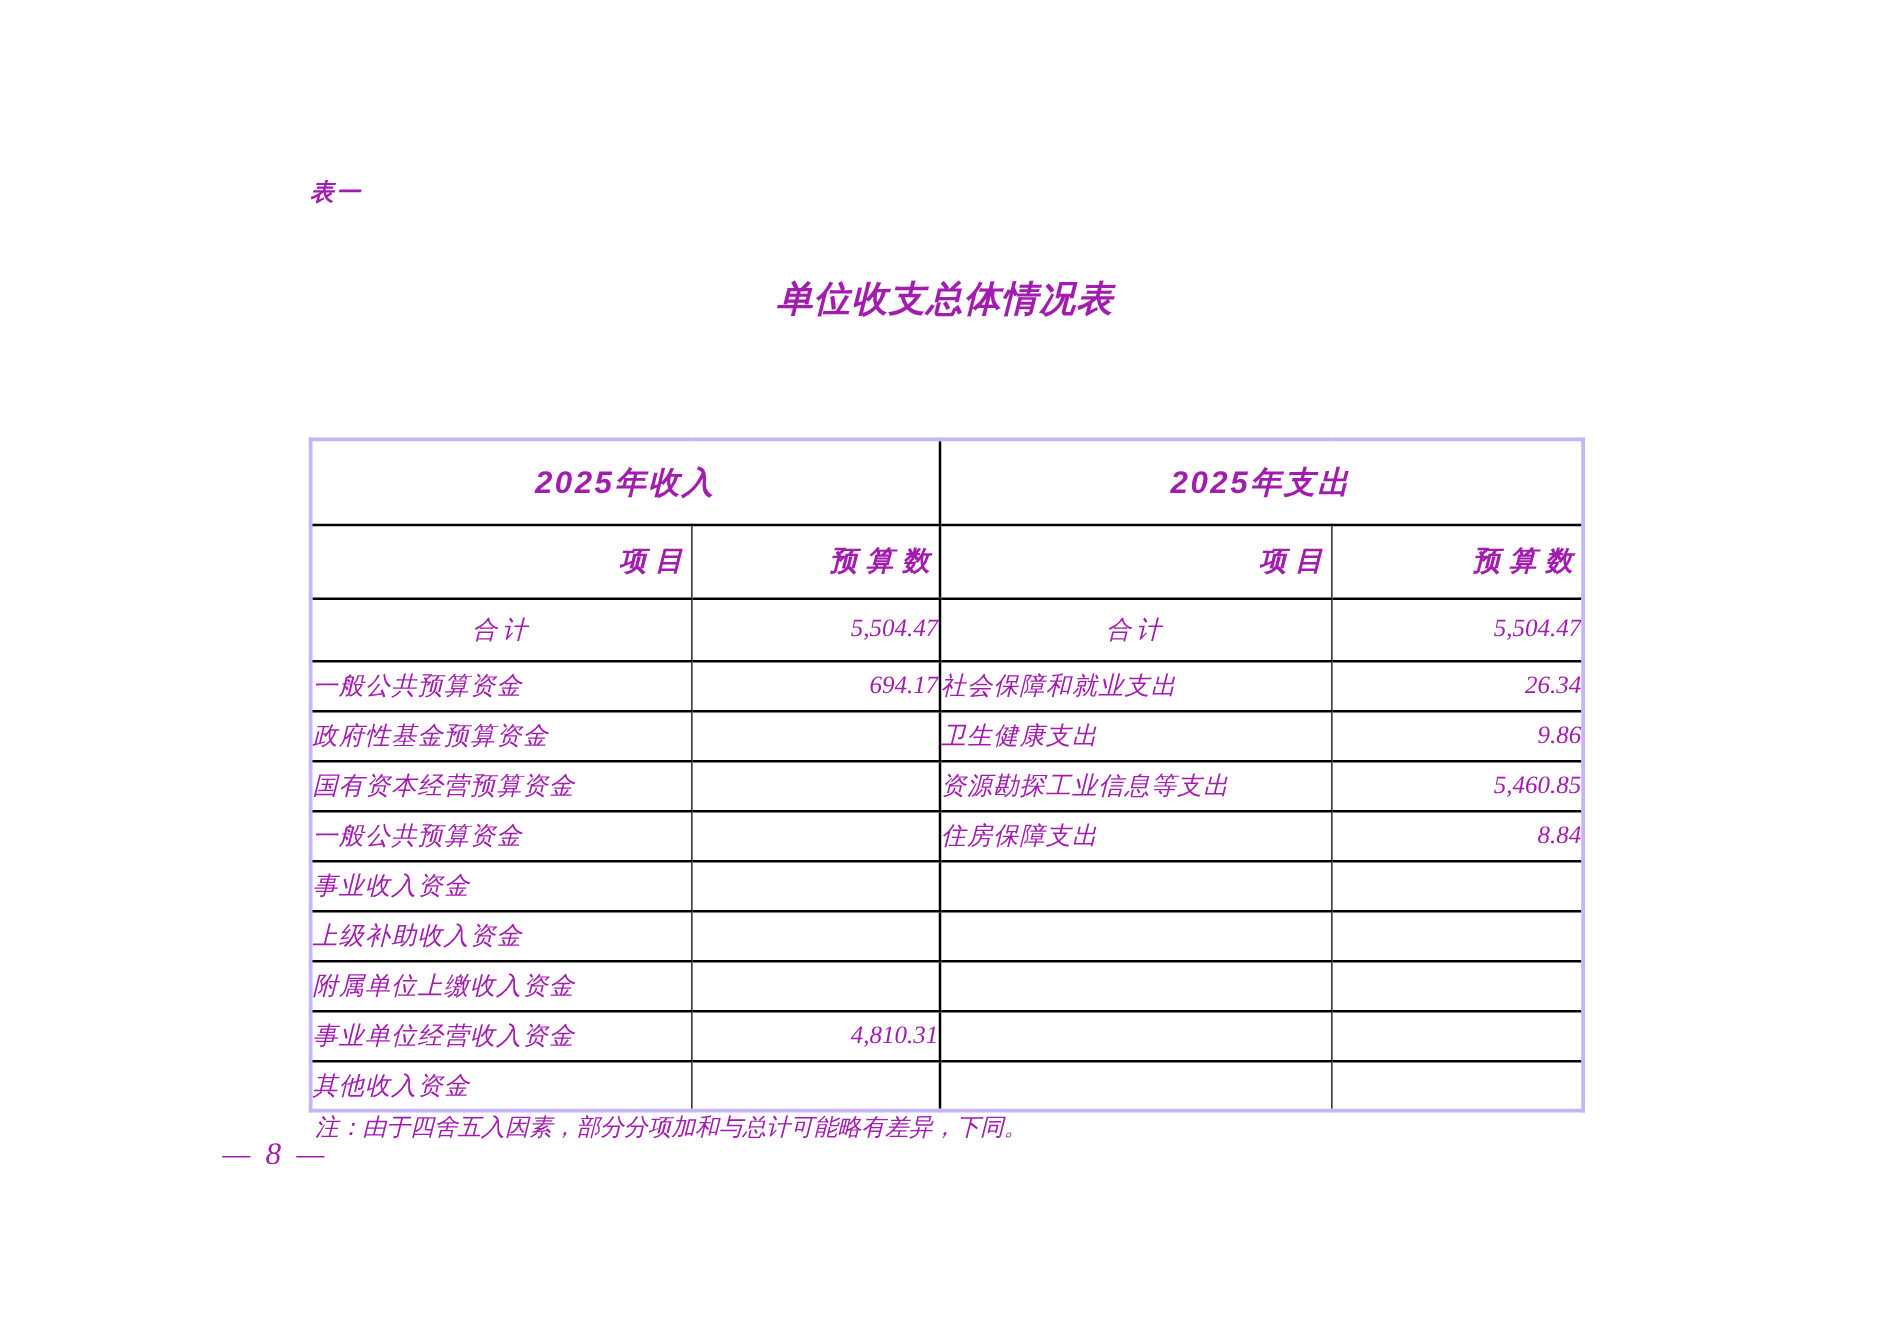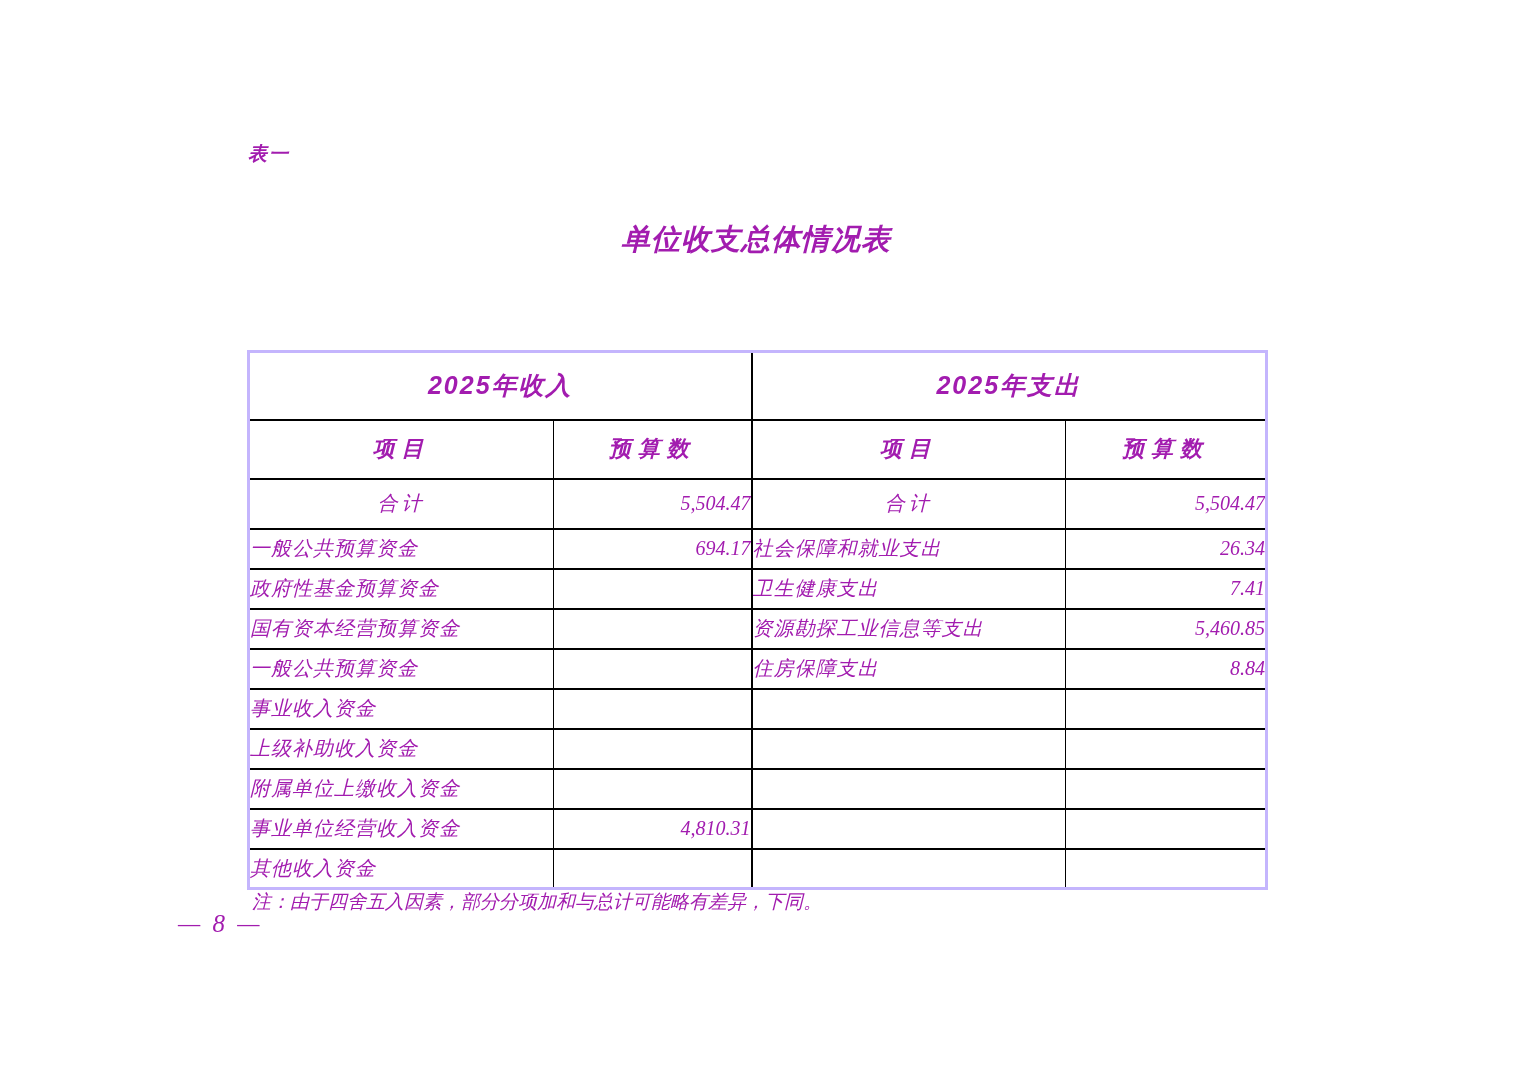--- a/index.html
+++ b/index.html
@@ -74,21 +74,21 @@
     font-size: 25px;
     font-weight: bold;
     text-align: center;
     letter-spacing: 2px;
   }
   tr.col-header { height: 59px; }
   tr.col-header th {
     font-family: "Liberation Sans", "DejaVu Sans", sans-serif;
     font-size: 22px;
     font-weight: bold;
-    text-align: center;
+    text-align: right;
     letter-spacing: 7px;
   }
   tr.total-row { height: 50px; }
   tr.data-row { height: 40px; margin-left: 40px; }
   td.item {
     font-size: 20px;
     text-align: left;
     padding-left: 8px;
     letter-spacing: 1px;
   }
@@ -155,21 +155,21 @@
       <tr class="data-row">
         <td class="item">一般公共预算资金</td>
         <td class="num">694.17</td>
         <td class="item expense-start">社会保障和就业支出</td>
         <td class="num">26.34</td>
       </tr>
       <tr class="data-row">
         <td class="item">政府性基金预算资金</td>
         <td class="num"></td>
         <td class="item expense-start">卫生健康支出</td>
-        <td class="num">7.41</td>
+        <td class="num">9.86</td>
       </tr>
       <tr class="data-row">
         <td class="item">国有资本经营预算资金</td>
         <td class="num"></td>
         <td class="item expense-start">资源勘探工业信息等支出</td>
         <td class="num">5,460.85</td>
       </tr>
       <tr class="data-row">
         <td class="item">一般公共预算资金</td>
         <td class="num"></td>

